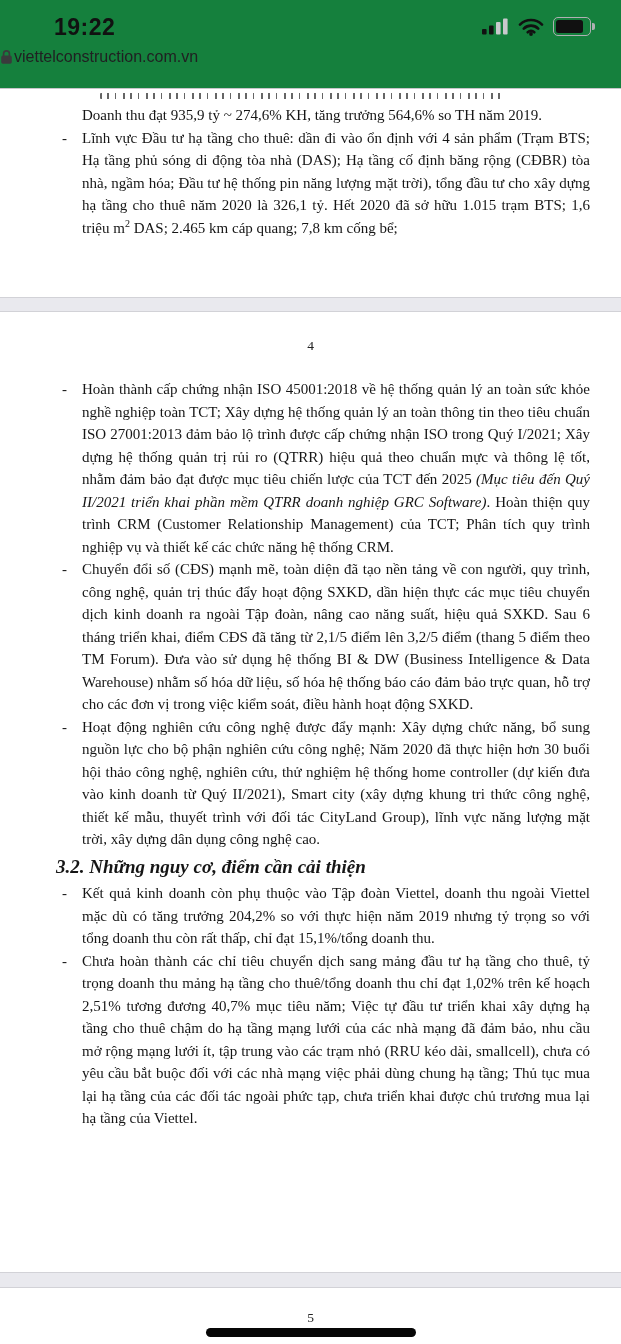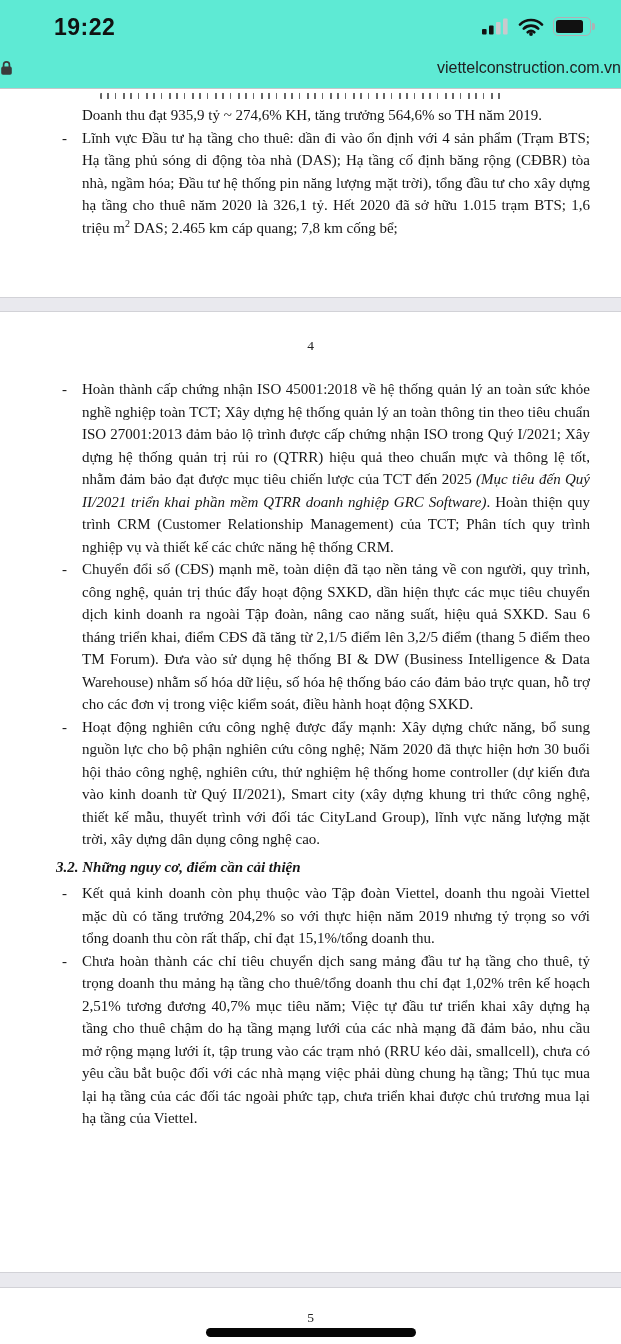--- a/index.html
+++ b/index.html
@@ -1,28 +1,28 @@
 <!DOCTYPE html>
 <html><head>
 <meta charset="utf-8">
 <style>
   html,body{margin:0;padding:0;}
   body{width:621px;height:1344px;overflow:hidden;background:#ffffff;position:relative;
        font-family:"Liberation Serif","DejaVu Serif",serif;color:#151515;}
 
   
-  .topbar{position:absolute;top:0;left:0;width:621px;height:88px;background:#5eead4;
+  .topbar{position:absolute;top:0;left:0;width:621px;height:88px;background:#15803d;
           border-bottom:1px solid #c6c6ca;z-index:5;font-family:"Liberation Sans","DejaVu Sans",sans-serif;}
   .statusrow{position:absolute;top:12px;left:0;width:621px;height:34px;}
   .time{position:absolute;left:54px;top:2px;font-size:23px;font-weight:700;color:#111;letter-spacing:.5px;}
   .sticons{position:absolute;right:30px;top:5px;display:flex;align-items:center;gap:9px;}
   .battery{position:relative;width:36px;height:17px;border:1.5px solid #b0b0b4;border-radius:5px;}
   .battery .fill{position:absolute;left:2px;top:2px;bottom:2px;width:76%;background:#111;border-radius:2.5px;}
   .battery .nub{position:absolute;right:-5px;top:5px;width:3px;height:7px;background:#b0b0b4;border-radius:0 2px 2px 0;}
-  .urlrow{position:absolute;top:55px;left:0;width:621px;height:26px;display:flex;align-items:center;justify-content:space-between;gap:7px;}
+  .urlrow{position:absolute;top:44px;left:0;width:621px;height:26px;display:flex;align-items:center;justify-content:flex-start;gap:1px;}
   .urltext{font-size:16px;color:#202022;}
 
   
   .pdf{position:absolute;top:89px;left:0;width:621px;}
   .page{background:#fff;box-sizing:border-box;padding:0 31px 0 82px;overflow:hidden;}
   .page3{height:208px;padding-top:2px;}
   .page4{height:960px;}
   .page5{height:56px;padding:0;}
   .band{height:15px;background:#e9e9ee;border-top:1px solid #d2d2d7;border-bottom:1px solid #d2d2d7;box-sizing:border-box;}
   .band2{height:16px;}
@@ -32,21 +32,21 @@
 
   .para,.bullet{font-size:15px;line-height:22.5px;text-align:justify;}
   .bullet{position:relative;}
   .bullet .marker{position:absolute;left:-20px;top:0;}
   sup.m2{font-size:10px;vertical-align:super;line-height:0;}
   .it{font-style:italic;}
 
   .pagenum{display:block;text-align:center;font-size:13.5px;color:#222;
            margin:26px -31px 24px -82px;}  
   .pagenum5{margin:22px 0 0 0;text-align:center;font-size:13.5px;color:#222;}
-  .heading{font-weight:700;font-style:italic;font-size:15px;line-height:22.5px;
+  .heading{font-weight:700;font-style:italic;font-size:19px;line-height:22.5px;
            margin:5px 0 4px -26px;}
 
   .home-indicator{position:absolute;left:50%;transform:translateX(-50%);bottom:7px;
                   width:210px;height:9px;border-radius:5px;background:#060606;z-index:9;}
 </style>
 </head>
 <body>
 
 <div class="topbar">
   <div class="statusrow">

